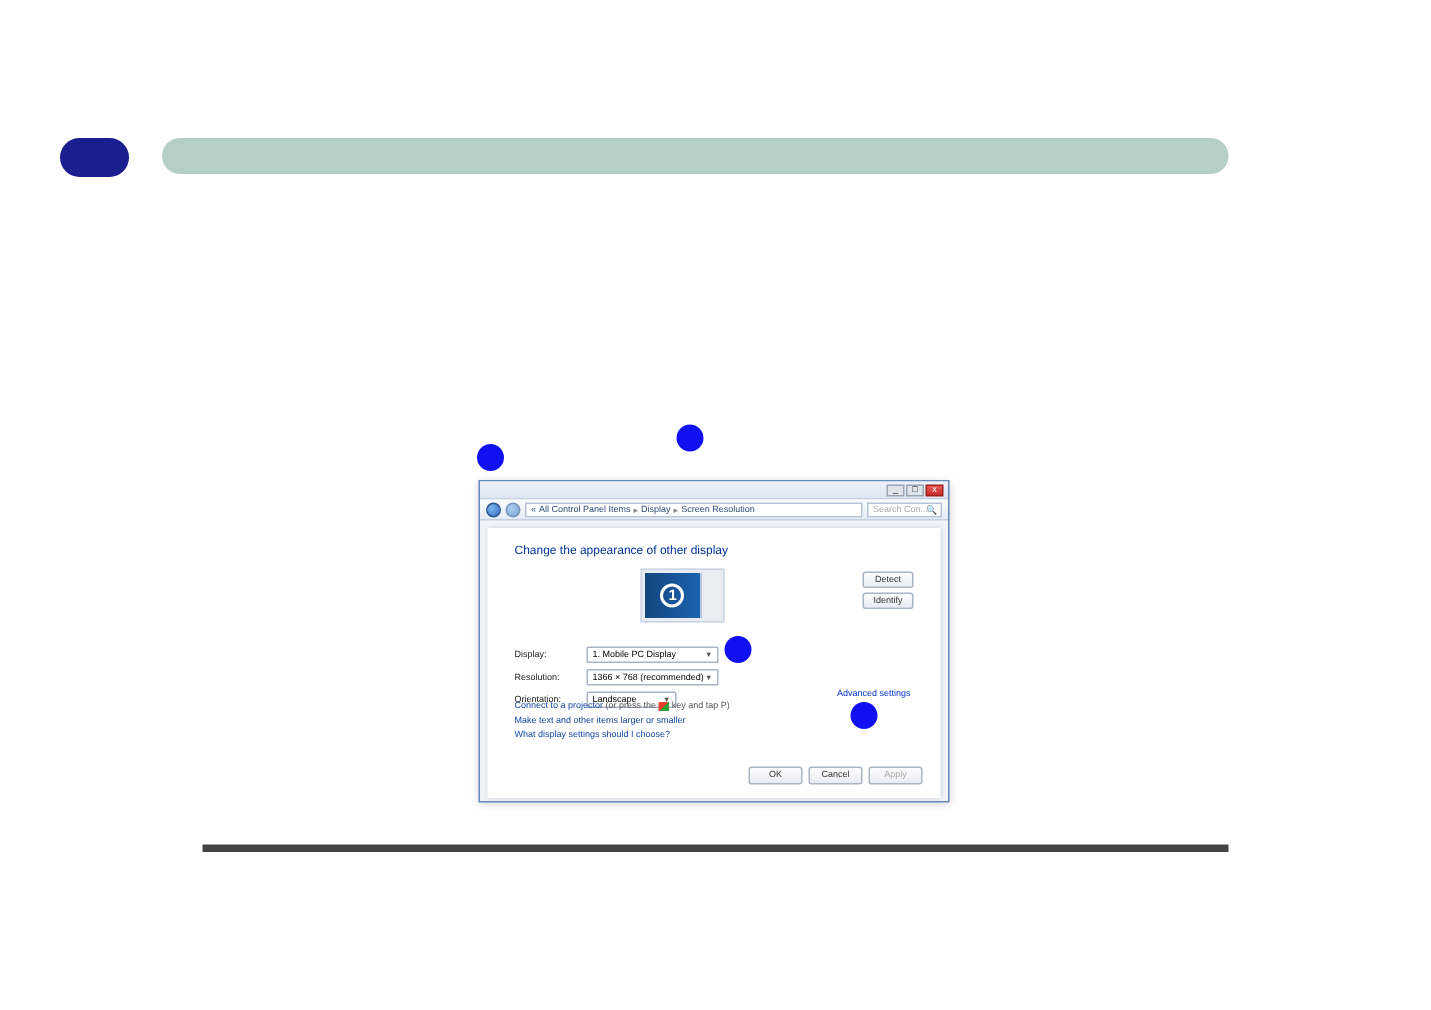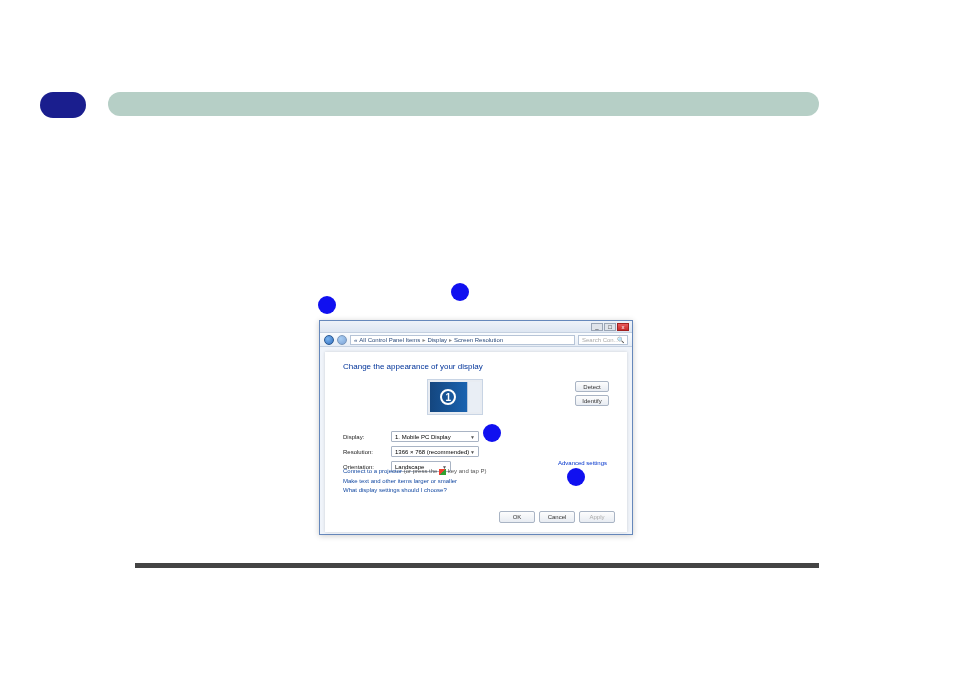--- a/index.html
+++ b/index.html
@@ -313,21 +313,21 @@
       <span>Display</span>
       <span class="bc-sep">▸</span>
       <span>Screen Resolution</span>
     </div>
     <div class="search">
       <span>Search Con...</span>
       <span class="search-icon">🔍</span>
     </div>
   </div>
   <div class="content">
-    <div class="content-title">Change the appearance of your display</div>
+    <div class="content-title">Change the appearance of other display</div>
 
     <div class="preview-area">
       <div class="monitor">
         <div class="monitor-screen">
           <span>1</span>
         </div>
         <div class="monitor-side"></div>
       </div>
       <div class="side-btns">
         <div class="small-btn">Detect</div>

